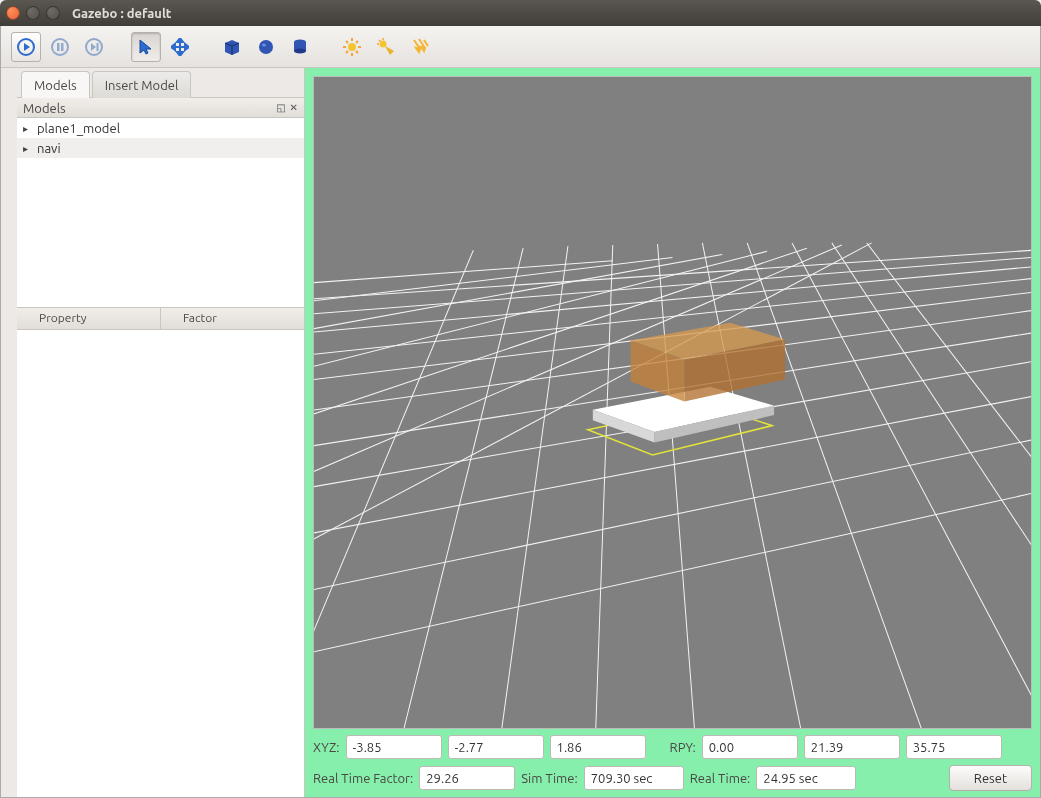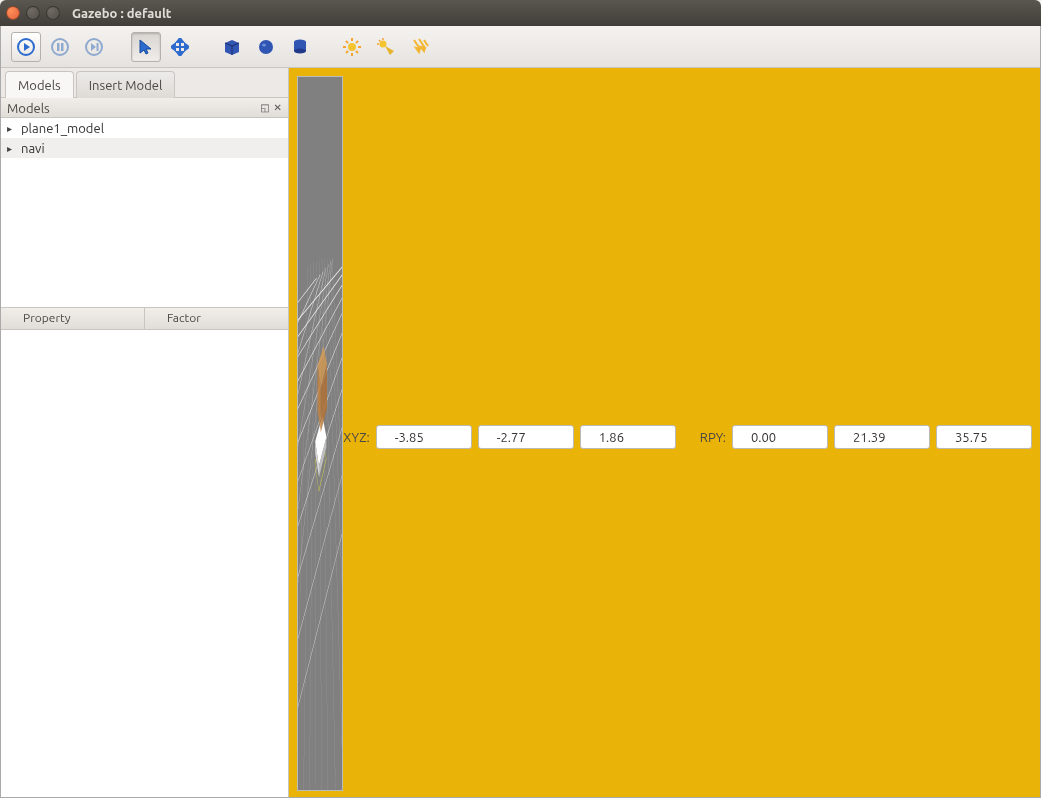--- a/index.html
+++ b/index.html
@@ -16,23 +16,23 @@
 .window { height: 772px; background: #ece9e6; border: 1px solid #aaa; border-top: none; display: flex; flex-direction: column; }
 
 
 .toolbar { height: 42px; background: linear-gradient(#f5f3f0,#e5e2df); border-bottom: 1px solid #c9c5c1; display: flex; align-items: center; padding: 0 10px; gap: 4px; }
 .tool-btn { width: 30px; height: 30px; display: flex; align-items: center; justify-content: center; border: 1px solid transparent; border-radius: 3px; }
 .tool-btn.framed { border: 1px solid #b5b1ad; background: linear-gradient(#ffffff,#e8e5e1); }
 .tool-btn.active { border: 1px solid #b5b1ad; background: linear-gradient(#d9d6d2,#efece9); box-shadow: inset 0 1px 2px rgba(0,0,0,.2); }
 .tool-sep { width: 14px; }
 
 
-.mainarea { flex: 1; display: flex; }
+.mainarea { flex: 1; display: flex; margin-left: 16px; }
 .left-pane { width: 288px; display: flex; flex-direction: column; border-right: 1px solid #c9c5c1; }
-.right-pane { flex: 1; display: flex; flex-direction: row; background: #eab308; padding: 8px 8px 6px 8px; }
+.right-pane { flex: 1; display: flex; flex-direction: column; background: #86efac; padding: 8px 8px 6px 8px; }
 
 
 .tabs { display: flex; align-items: flex-end; height: 30px; background: #ece9e6; padding-left: 4px; border-bottom: 1px solid #c9c5c1; }
 .tab { padding: 6px 12px; border: 1px solid #c9c5c1; border-bottom: none; border-radius: 4px 4px 0 0; background: linear-gradient(#f6f4f2,#e3e0dc); margin-right: 2px; color: #4a4744; position: relative; top: 1px; }
 .tab.active { background: #f9f7f5; font-weight: normal; }
 .tab:not(.active) { background: linear-gradient(#ecebe9,#dedbd6); padding-left: 12px; }
 
 
 .panel { flex: 0 0 auto; }
 .panel-header { height: 20px; background: linear-gradient(#f1eeea,#e1ded9); border-bottom: 1px solid #c9c5c1; display: flex; align-items: center; padding: 0 6px; color: #4a4744; font-size: 12px; }
@@ -51,21 +51,21 @@
 .prop-body { flex: 1; background: #fff; }
 
 
 .viewport-wrap { flex: 1; background: #ece9e6; display: flex; }
 .viewport { flex: 1; background: #808080; position: relative; overflow: hidden; border: 1px solid #bbb; }
 .viewport svg { width: 100%; height: 100%; display: block; }
 
 
 .status-row { display: flex; align-items: center; gap: 6px; padding: 6px 0 0 0; color: #4a4744; }
 .status-row label { font-size: 13px; }
-.status-row input { height: 24px; border: 1px solid #bdb9b4; border-radius: 3px; background: #fff; padding: 0 18px; font-size: 13px; color: #333; }
+.status-row input { height: 24px; border: 1px solid #bdb9b4; border-radius: 3px; background: #fff; padding: 0 6px; font-size: 13px; color: #333; }
 .status-row input.small { width: 96px; }
 .status-row input.med { width: 100px; }
 .reset-btn { height: 26px; padding: 0 24px; border: 1px solid #b5b1ad; background: linear-gradient(#fdfcfb,#e3e0dc); border-radius: 4px; color: #333; }
 
 </style>
 </head>
 <body>
 
 <div class="titlebar">
   <div class="win-btn win-close"></div>
@@ -276,17 +276,27 @@
         <input class="small" value="-3.85" style="">
         <input class="small" value="-2.77" style="">
         <input class="small" value="1.86" style="">
         <div style="width:12px"></div>
         <label>RPY:</label>
         <input class="small" value="0.00" style="">
         <input class="small" value="21.39" style="">
         <input class="small" value="35.75" style="">
       </div>
 
+      <div class="status-row">
+        <label>Real Time Factor:</label>
+        <input class="small" value="29.26" style="">
+        <label>Sim Time:</label>
+        <input class="med" value="709.30 sec" style="">
+        <label>Real Time:</label>
+        <input class="med" value="24.95 sec" style="">
+        <div style="flex:1"></div>
+        <button class="reset-btn">Reset</button>
+      </div>
 
     </div>
 
   </div>
 </div>
 
 </body></html>

